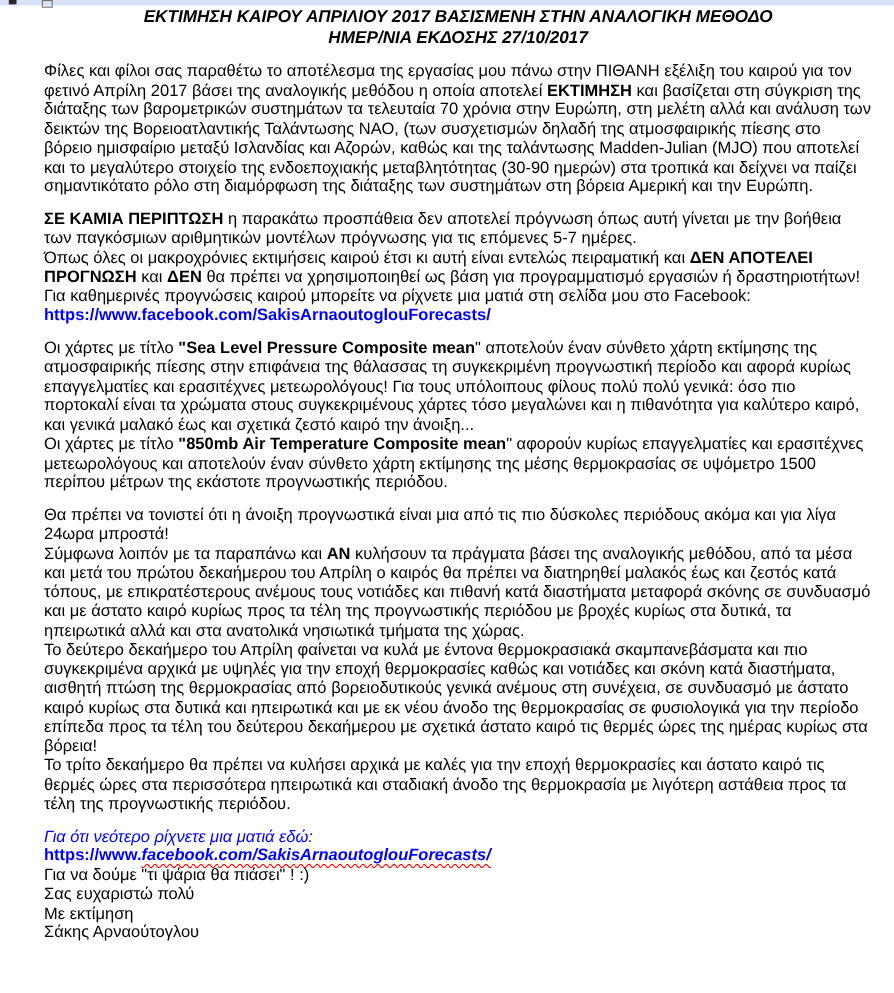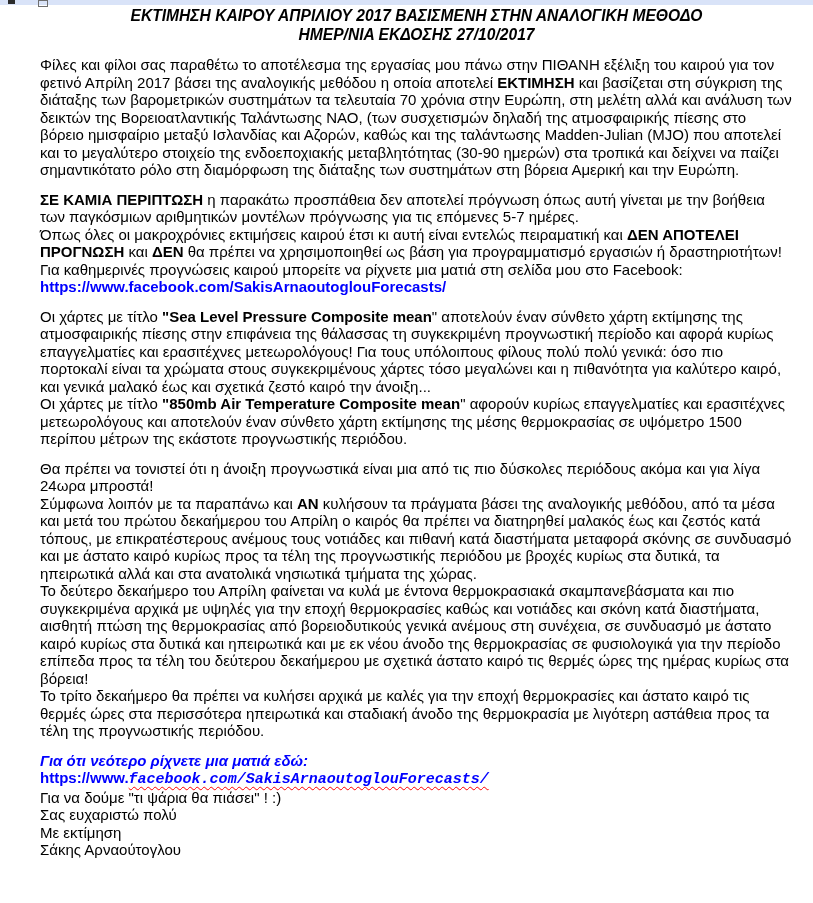--- a/index.html
+++ b/index.html
@@ -24,23 +24,22 @@
   }
   .para{margin:0 0 12px 0;font-size:15px;line-height:17.5px;}
   .r-n{font-weight:400;}
   .r-b{font-weight:700;}
   .r-lk{color:var(--link);font-weight:700;cursor:pointer;}
   .r-lksq{
     color:var(--link);font-weight:700;font-style:italic;cursor:pointer;
     text-decoration-line:underline;text-decoration-style:wavy;
     text-decoration-color:var(--squiggle);text-decoration-thickness:1px;
     text-underline-offset:3px;
-    font-family:Liberation Mono, monospace;
   }
-  .r-bh{color:var(--link);font-weight:700;font-style:italic;}
+  .r-bh{color:var(--link);font-weight:400;font-style:italic;}
 </style>
 </head>
 <body>
 
 <div class="top-strip">
   <div class="cursor-mark"></div>
   <div class="collapse-box"></div>
 </div>
 
 <div class="doc">

